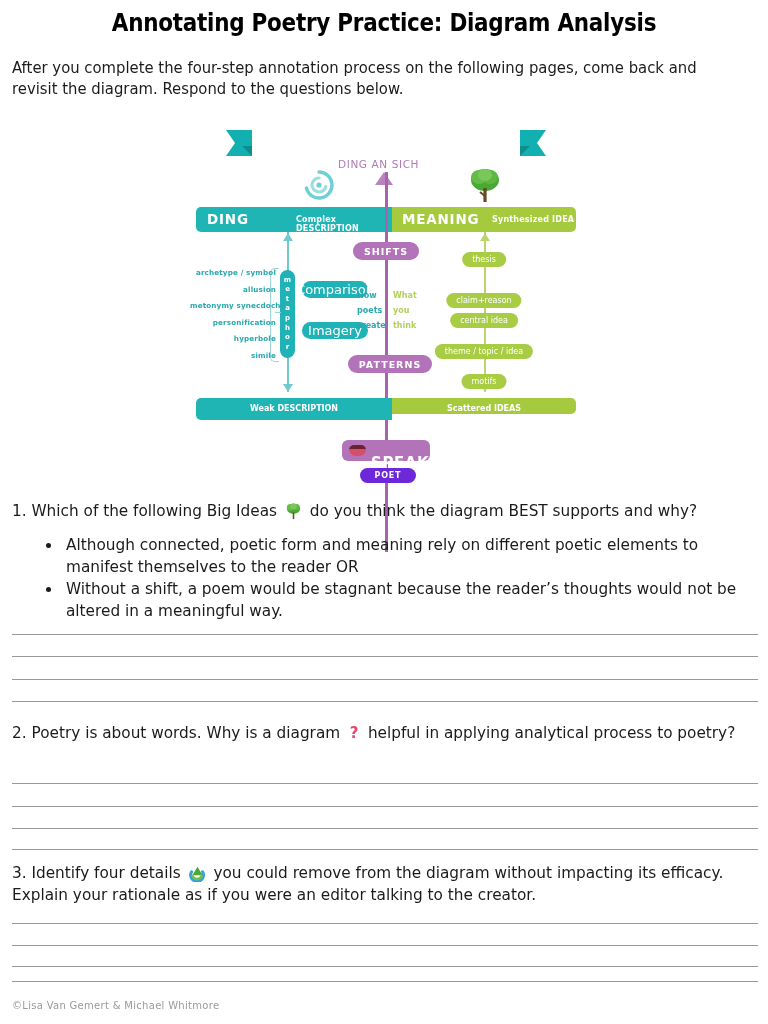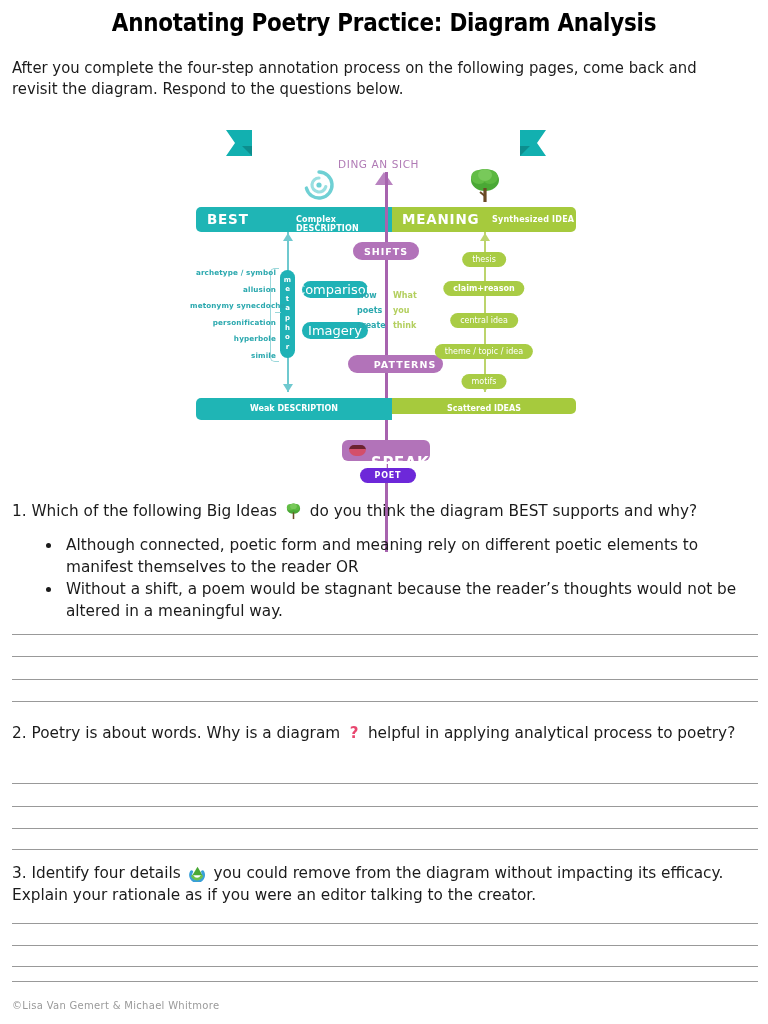--- a/index.html
+++ b/index.html
@@ -94,21 +94,21 @@
   .a-teal-dn{left:93px;top:264px;border-top:8px solid #6fc9cf;}
   .a-green-dn{left:290px;top:264px;border-top:8px solid #bcd46c;}
 
   
   .pill-purple{
     position:absolute;background:#b273b9;border-radius:11px;height:18px;
     color:#fff;font-size:9.5px;font-weight:bold;letter-spacing:1px;
     display:flex;align-items:center;justify-content:center;
   }
   .pill-shifts{left:163px;top:122px;width:66px;}
-  .pill-patterns{left:158px;top:235px;width:76px;padding-left:19px;}
+  .pill-patterns{left:158px;top:235px;width:84px;}
 
   
   .pill-teal{
     position:absolute;background:#1fb2b6;border-radius:10px;height:17px;
     color:#fff;font-size:13px;display:flex;align-items:center;justify-content:center;
   }
   .pill-comparison{left:112px;top:161px;width:66px;}
   .pill-imagery{left:112px;top:202px;width:66px;}
 
   
@@ -134,21 +134,21 @@
   .mid-col.how{left:167px;top:168px;color:#2aa8ae;}
   .mid-col.what{left:203px;top:168px;color:#b3cf5e;}
 
   
   .pill-green{
     position:absolute;background:#a9cc45;border-radius:9px;height:15px;
     color:#fff;font-size:8px;display:flex;align-items:center;justify-content:center;
     white-space:nowrap;padding:0 10px;transform:translateX(-50%);
   }
   .g1{left:294px;top:132px;}
-  .g2{left:294px;top:161px;font-weight:bold;}
+  .g2{left:294px;top:173px;}
   .g3{left:294px;top:193px;}
   .g4{left:294px;top:224px;text-align:center;}
   .g5{left:294px;top:254px;}
 
   
   .bot-bar{position:absolute;left:6px;top:278px;width:380px;height:22px;}
   .bot-left{position:absolute;left:0;top:0;width:196px;height:22px;background:#1fb5b5;border-radius:5px 0 0 5px;}
   .bot-right{position:absolute;left:196px;top:0;width:184px;height:16px;background:#a6ca3d;border-radius:0 5px 5px 0;}
   .bot-left span,.bot-right span{
     position:absolute;left:0;right:0;top:6px;text-align:center;color:#fff;font-size:8px;font-weight:bold;
@@ -216,21 +216,21 @@
       <ellipse cx="17" cy="14" rx="14" ry="11" fill="#4aa835"></ellipse>
       <ellipse cx="11" cy="11" rx="8" ry="7" fill="#63bd46"></ellipse>
       <ellipse cx="22" cy="11" rx="8" ry="7" fill="#5cb840"></ellipse>
       <ellipse cx="17" cy="9" rx="7" ry="6" fill="#78c95a"></ellipse>
       <rect x="15.4" y="22" width="3.2" height="14" fill="#6a4a25"></rect>
       <path d="M16.9 30 L12 26" stroke="#6a4a25" stroke-width="2" fill="none"></path>
     </svg>
 
     <div class="fm-bar">
       <div class="fm-left">
-        <span class="big">BEST</span>
+        <span class="big">DING</span>
         <span class="small">Complex DESCRIPTION</span>
       </div>
       <div class="fm-right">
         <span class="big">MEANING</span>
         <span class="small">Synthesized IDEA</span>
       </div>
     </div>
 
     <div class="spine"></div>
     <div class="axis teal"></div>

